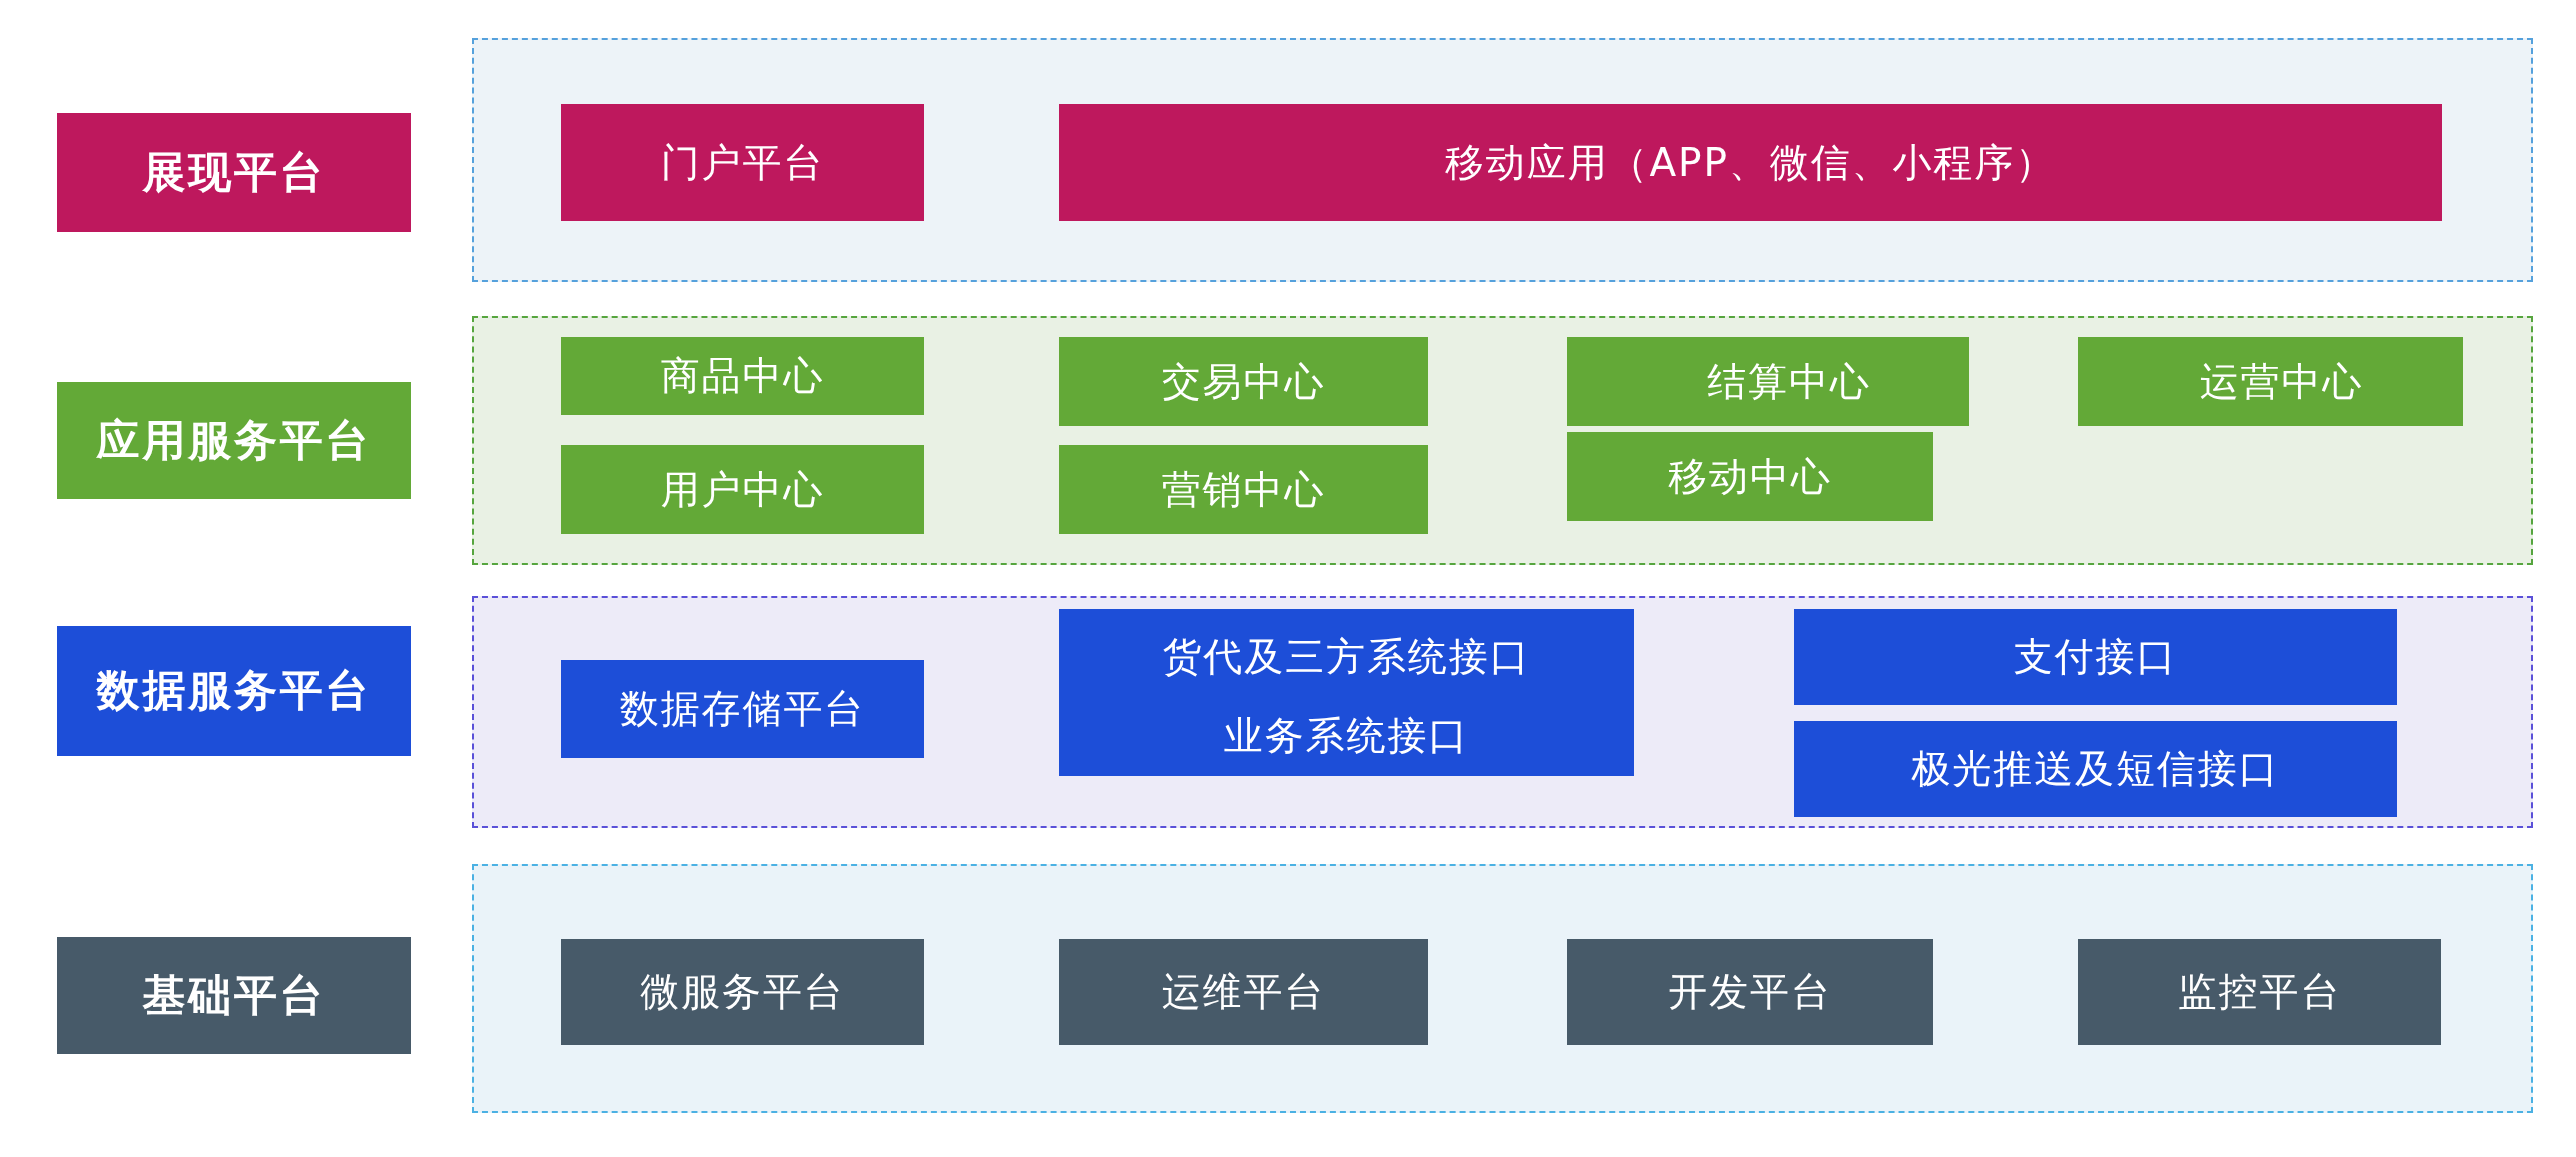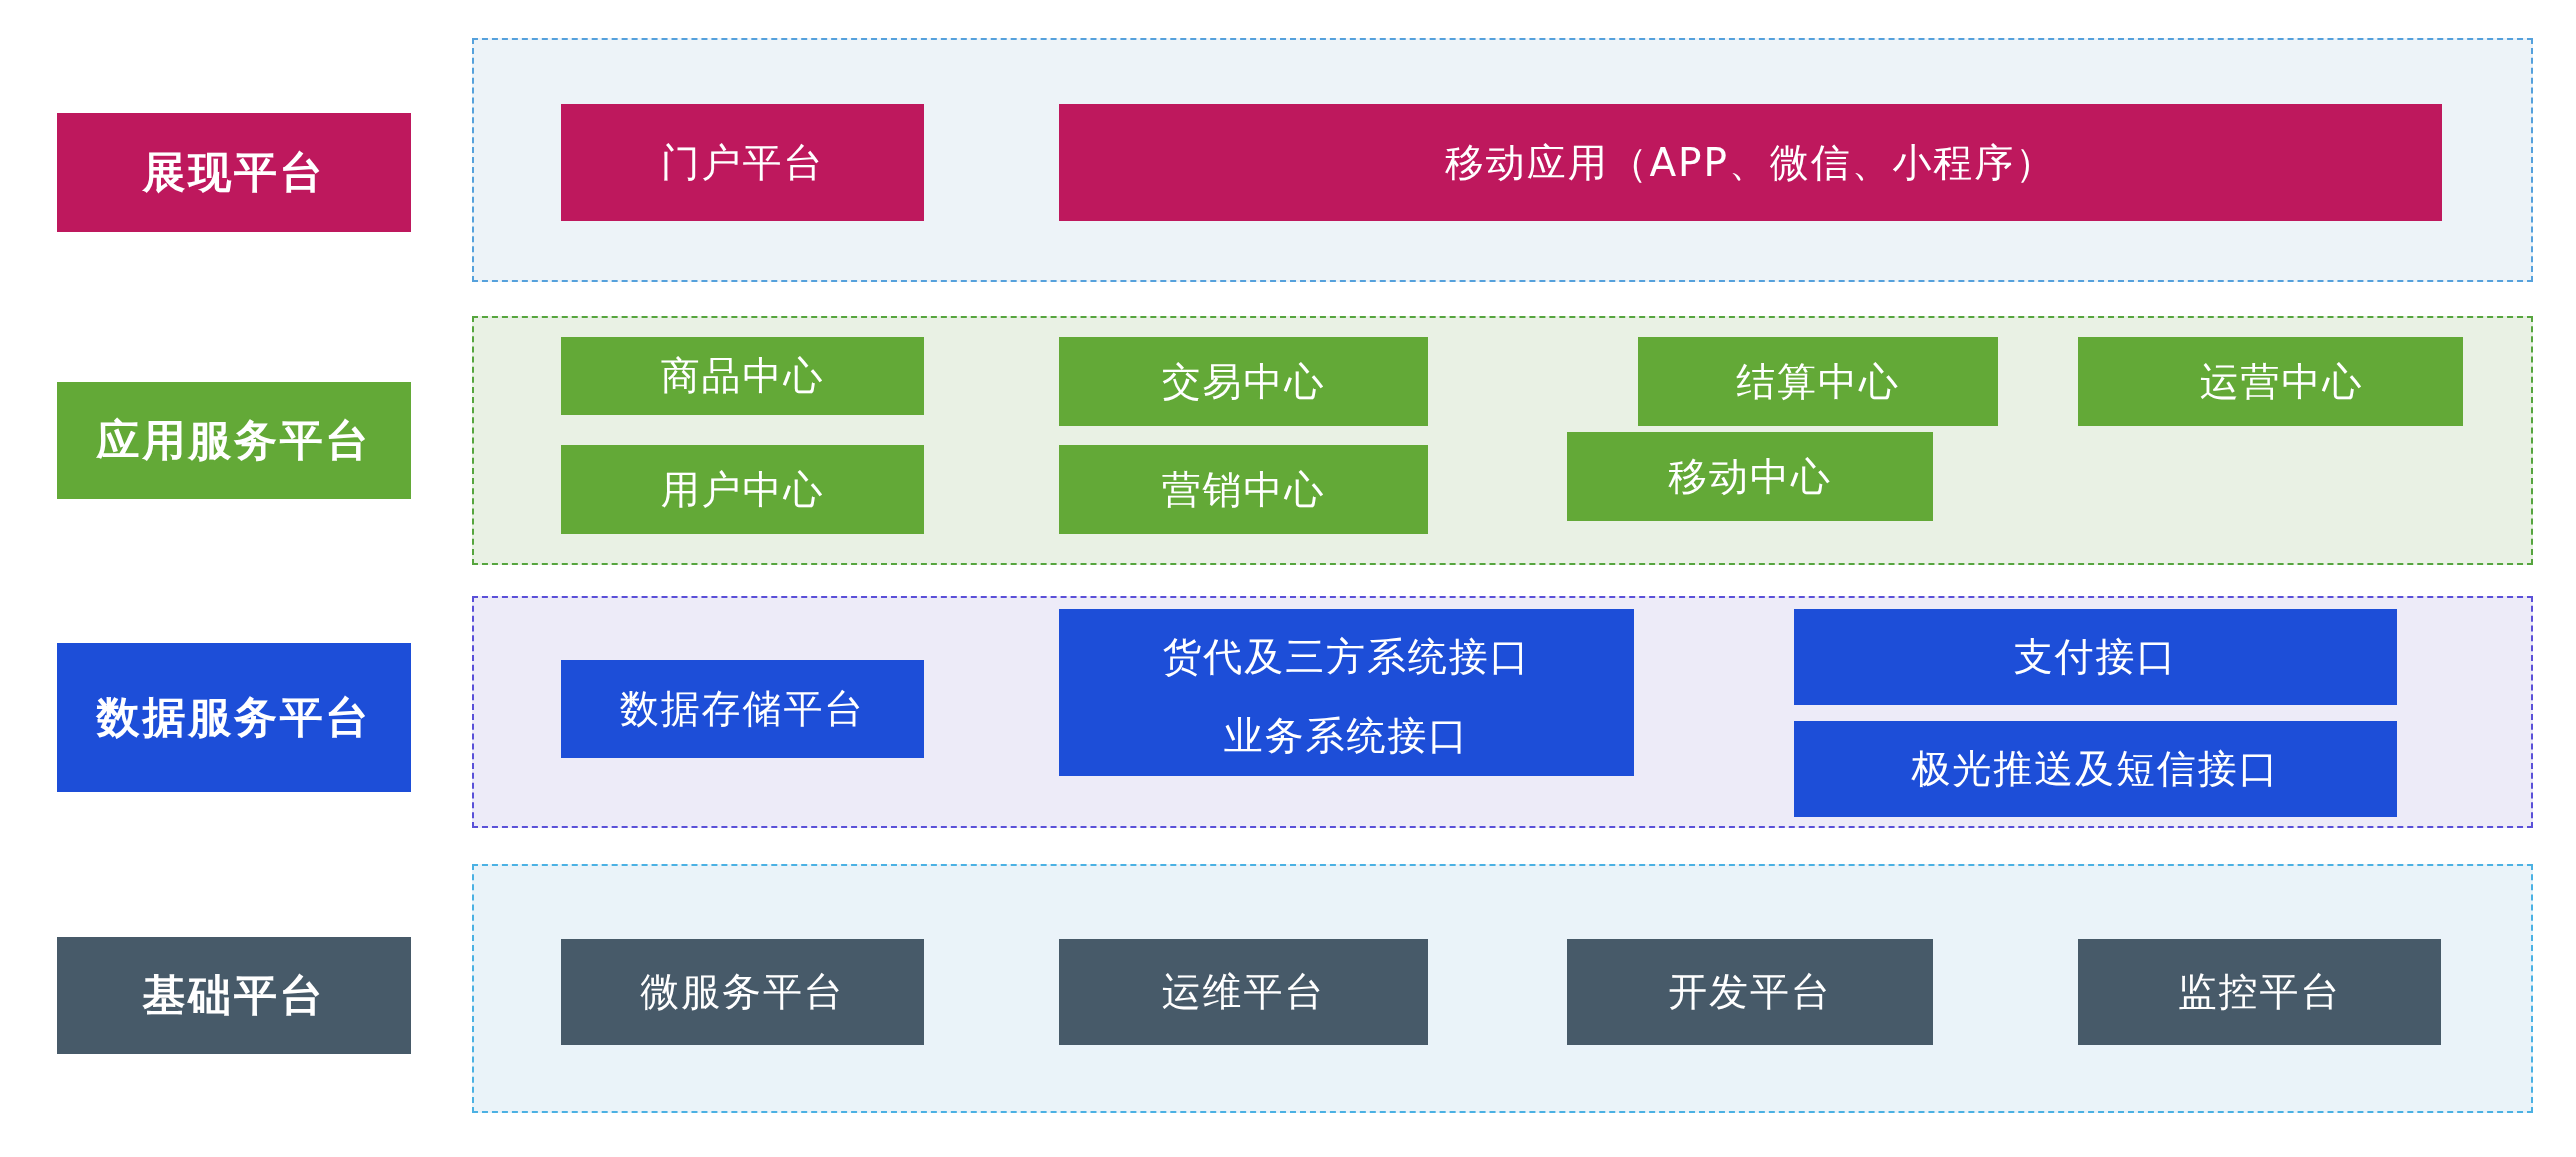--- a/index.html
+++ b/index.html
@@ -66,31 +66,31 @@
   <div class="node-box t-blue" style="left:1059px; top:104px; width:1383px; height:117px;">移动应用（APP、微信、小程序）</div>
 
   <div class="label-box t-green" style="top:382px; height:117px;">应用服务平台</div>
 
   <div class="layer-container c-green" style="top:316px; height:249px;"></div>
 
   <div class="node-box t-green" style="left:561px; top:337px; width:363px; height:78px;">商品中心</div>
 
   <div class="node-box t-green" style="left:1059px; top:337px; width:369px; height:89px;">交易中心</div>
 
-  <div class="node-box t-green" style="left:1638px; top:337px; width:360px; height:89px;">结算中心</div>
+  <div class="node-box t-green" style="left:1567px; top:337px; width:360px; height:89px;padding-left:42px;">结算中心</div>
 
   <div class="node-box t-green" style="left:2078px; top:337px; width:363px; height:89px;padding-left:22px;">运营中心</div>
 
   <div class="node-box t-green" style="left:561px; top:445px; width:363px; height:89px;">用户中心</div>
 
   <div class="node-box t-green" style="left:1059px; top:445px; width:369px; height:89px;">营销中心</div>
 
   <div class="node-box t-green" style="left:1567px; top:432px; width:366px; height:89px;">移动中心</div>
 
-  <div class="label-box t-purple" style="top:643px; height:149px;">数据服务平台</div>
+  <div class="label-box t-purple" style="top:626px; height:130px;">数据服务平台</div>
 
   <div class="layer-container c-purple" style="top:596px; height:232px;"></div>
 
   <div class="node-box t-purple" style="left:561px; top:660px; width:363px; height:98px;">数据存储平台</div>
 
   <div class="node-box t-purple" style="left:1059px; top:609px; width:575px; height:96px;">货代及三方系统接口</div>
 
   <div class="node-box t-purple" style="left:1059px; top:696px; width:575px; height:80px;">业务系统接口</div>
 
   <div class="node-box t-purple" style="left:1794px; top:609px; width:603px; height:96px;">支付接口</div>

